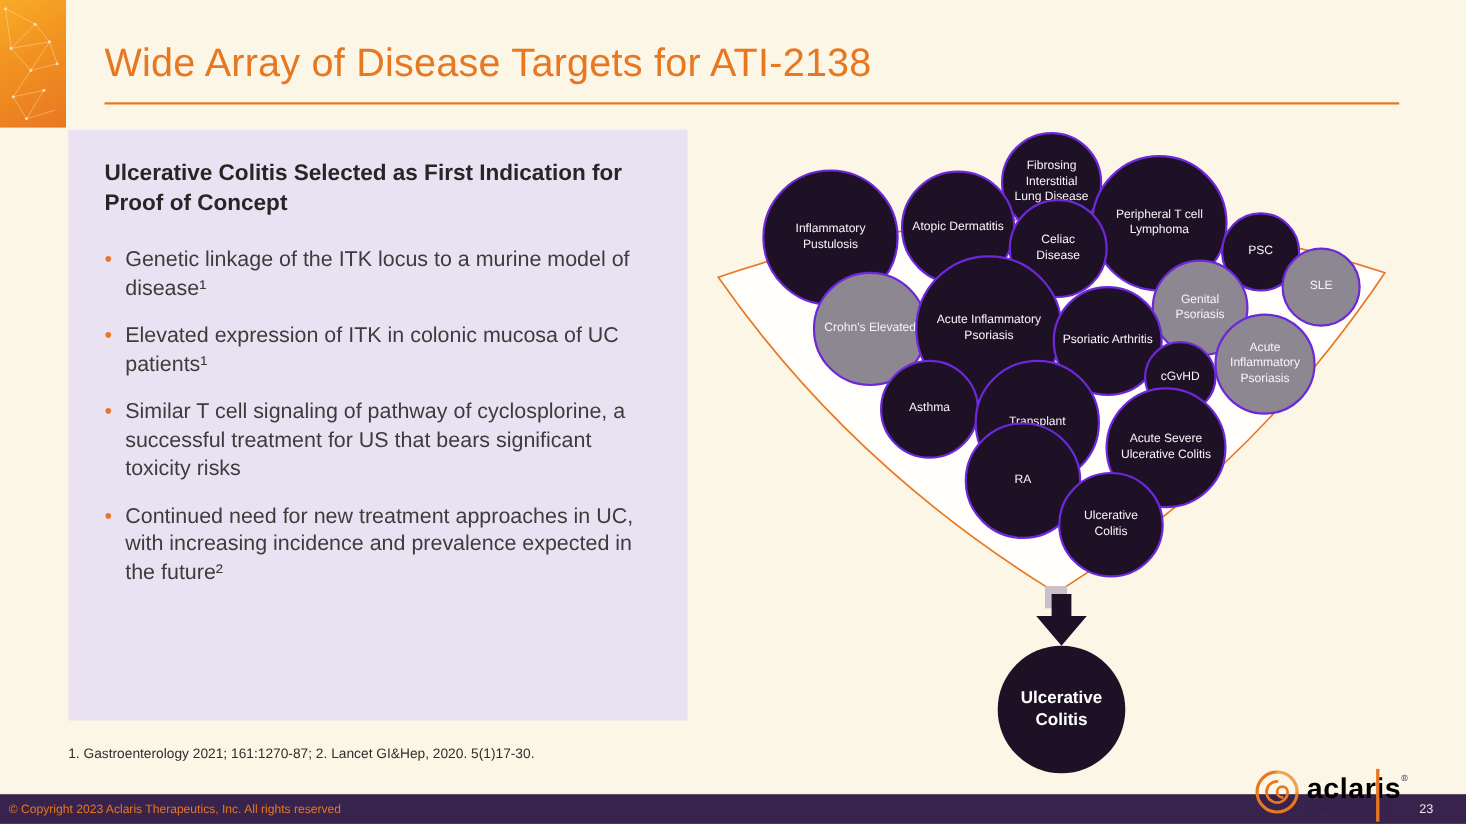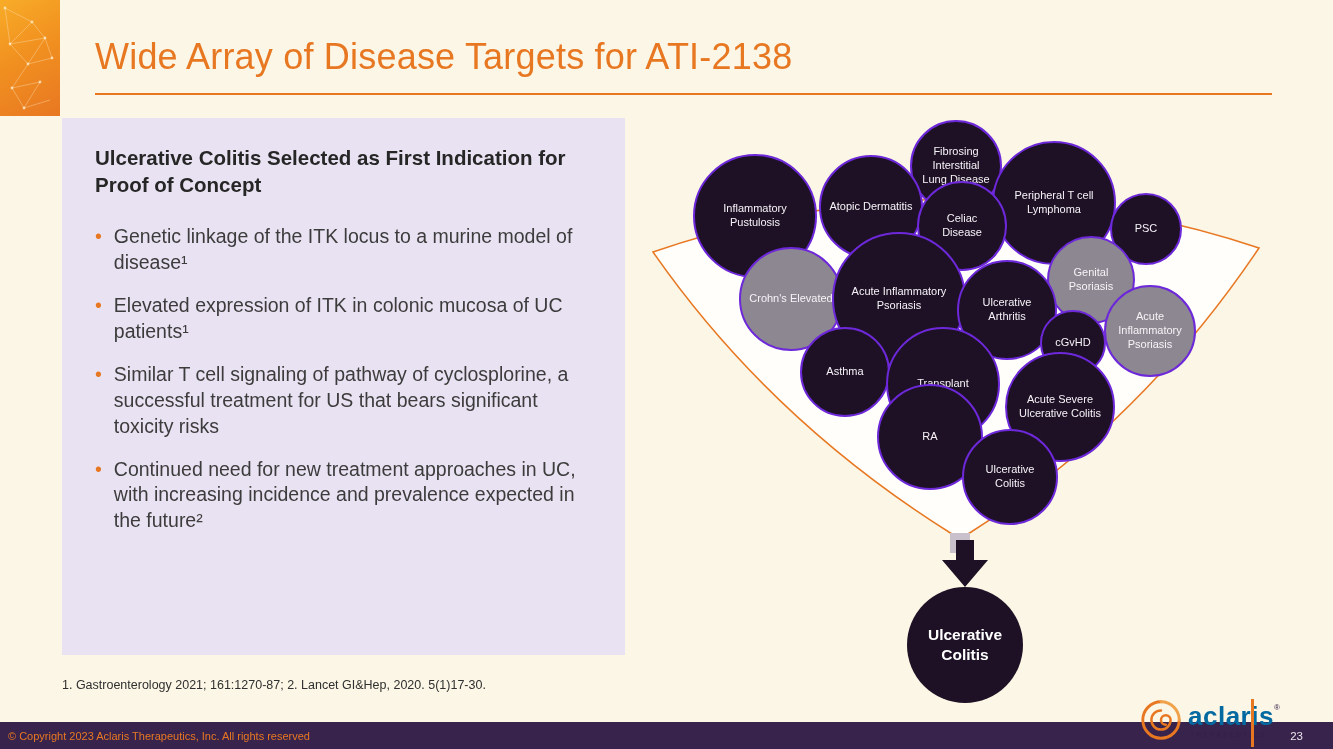--- a/index.html
+++ b/index.html
@@ -67,21 +67,21 @@
   }
   .page-number{
     position:absolute; right:30px; bottom:7px; font-size:11.5px; color:#E9E4EC;
   }
   .logo{
     position:absolute; left:1138px; top:697px; height:50px; display:flex; align-items:flex-start;
   }
   .logo-glyph{width:46px; height:46px; margin-right:4px;}
   .logo-textcol{display:flex; flex-direction:column; align-items:flex-start; padding-top:6px;}
   .logo-wordmark{
-    font-size:26px; font-weight:bold; color:#0369a1; line-height:1; letter-spacing:0.5px;
+    font-size:26px; font-weight:bold; color:#000000; line-height:1; letter-spacing:0.5px;
   }
   .logo-reg{font-size:8px; color:#33204A; vertical-align:top;}
   .logo-tagline{
     font-size:6.5px; letter-spacing:2.2px; color:#33204A; margin-top:2px; margin-left:2px;
   }
   .logo-separator{
     position:absolute; left:1251px; top:699px; width:3px; height:48px; background:#E87722; z-index:5;
   }
 </style>
 </head>
@@ -140,25 +140,26 @@
       <path d="M 653 252 Q 956 148 1259 248 Q 1140 425 968 534 L 952 534 Q 770 420 653 252 Z" fill="#FFFEFA" stroke="#E87722" stroke-width="1.5"></path>
       <rect x="950" y="533" width="20" height="20" fill="#C8C1CB"></rect>
       <path d="M 956 540 L 974 540 L 974 560 L 988 560 L 965 587 L 942 560 L 956 560 Z" fill="#1E1126"></path>
     </svg>
 
     <div class="bubble dark" style="left:910px; top:120px; width:92px;  height:92px;">Fibrosing Interstitial Lung Disease</div>
     <div class="bubble dark" style="left:819px; top:155px; width:104px; height:104px;">Atopic Dermatitis</div>
     <div class="bubble dark" style="left:992px; top:141px; width:124px; height:124px;">Peripheral T cell Lymphoma</div>
     <div class="bubble dark" style="left:693px; top:154px; width:124px; height:124px;">Inflammatory Pustulosis</div>
     <div class="bubble dark" style="left:1110px;top:193px; width:72px;  height:72px;">PSC</div>
+    <div class="bubble gray" style="left:1165px;top:225px; width:72px;  height:72px;">SLE</div>
     <div class="bubble dark" style="left:917px; top:181px; width:90px;  height:90px;">Celiac Disease</div>
     <div class="bubble gray" style="left:1047px;top:236px; width:88px;  height:88px;">Genital Psoriasis</div>
     <div class="bubble gray" style="left:739px; top:247px; width:104px; height:104px;">Crohn's Elevated</div>
     <div class="bubble dark" style="left:832px; top:232px; width:134px; height:134px;">Acute Inflammatory Psoriasis</div>
-    <div class="bubble dark" style="left:957px; top:260px; width:100px; height:100px;">Ulcerative Arthritis</div>
+    <div class="bubble dark" style="left:957px; top:260px; width:100px; height:100px;">Psoriatic Arthritis</div>
     <div class="bubble gray" style="left:1104px;top:285px; width:92px;  height:92px;">Acute Inflammatory Psoriasis</div>
     <div class="bubble dark" style="left:1040px;top:310px; width:66px;  height:66px;">cGvHD</div>
     <div class="bubble dark" style="left:800px; top:327px; width:90px;  height:90px;">Asthma</div>
     <div class="bubble dark" style="left:886px; top:327px; width:114px; height:114px;">Transplant</div>
     <div class="bubble dark" style="left:1005px;top:352px; width:110px; height:110px;">Acute Severe Ulcerative Colitis</div>
     <div class="bubble dark" style="left:877px; top:384px; width:106px; height:106px;">RA</div>
     <div class="bubble dark" style="left:962px; top:429px; width:96px;  height:96px;">Ulcerative Colitis</div>
 
     <div class="result-bubble">Ulcerative Colitis</div>
   </div>

